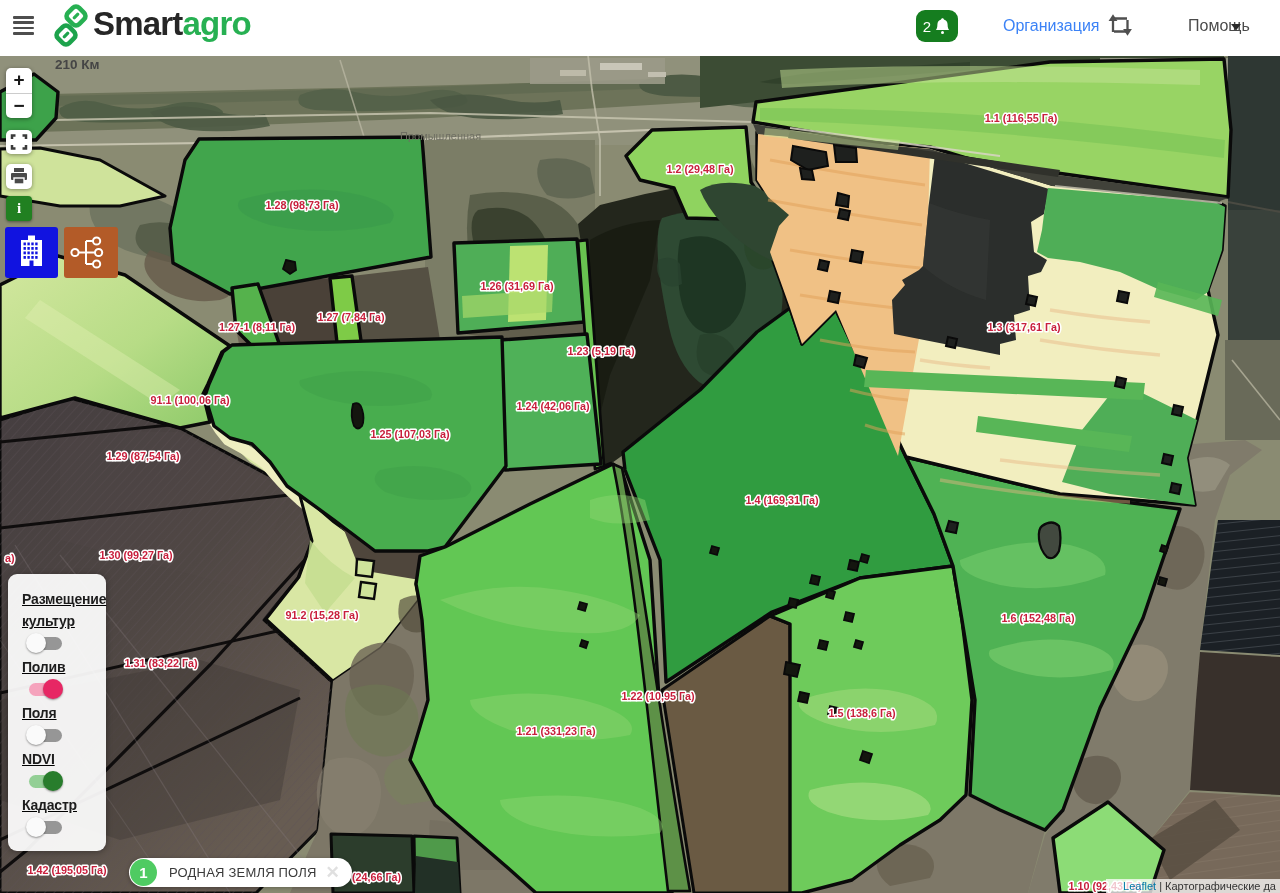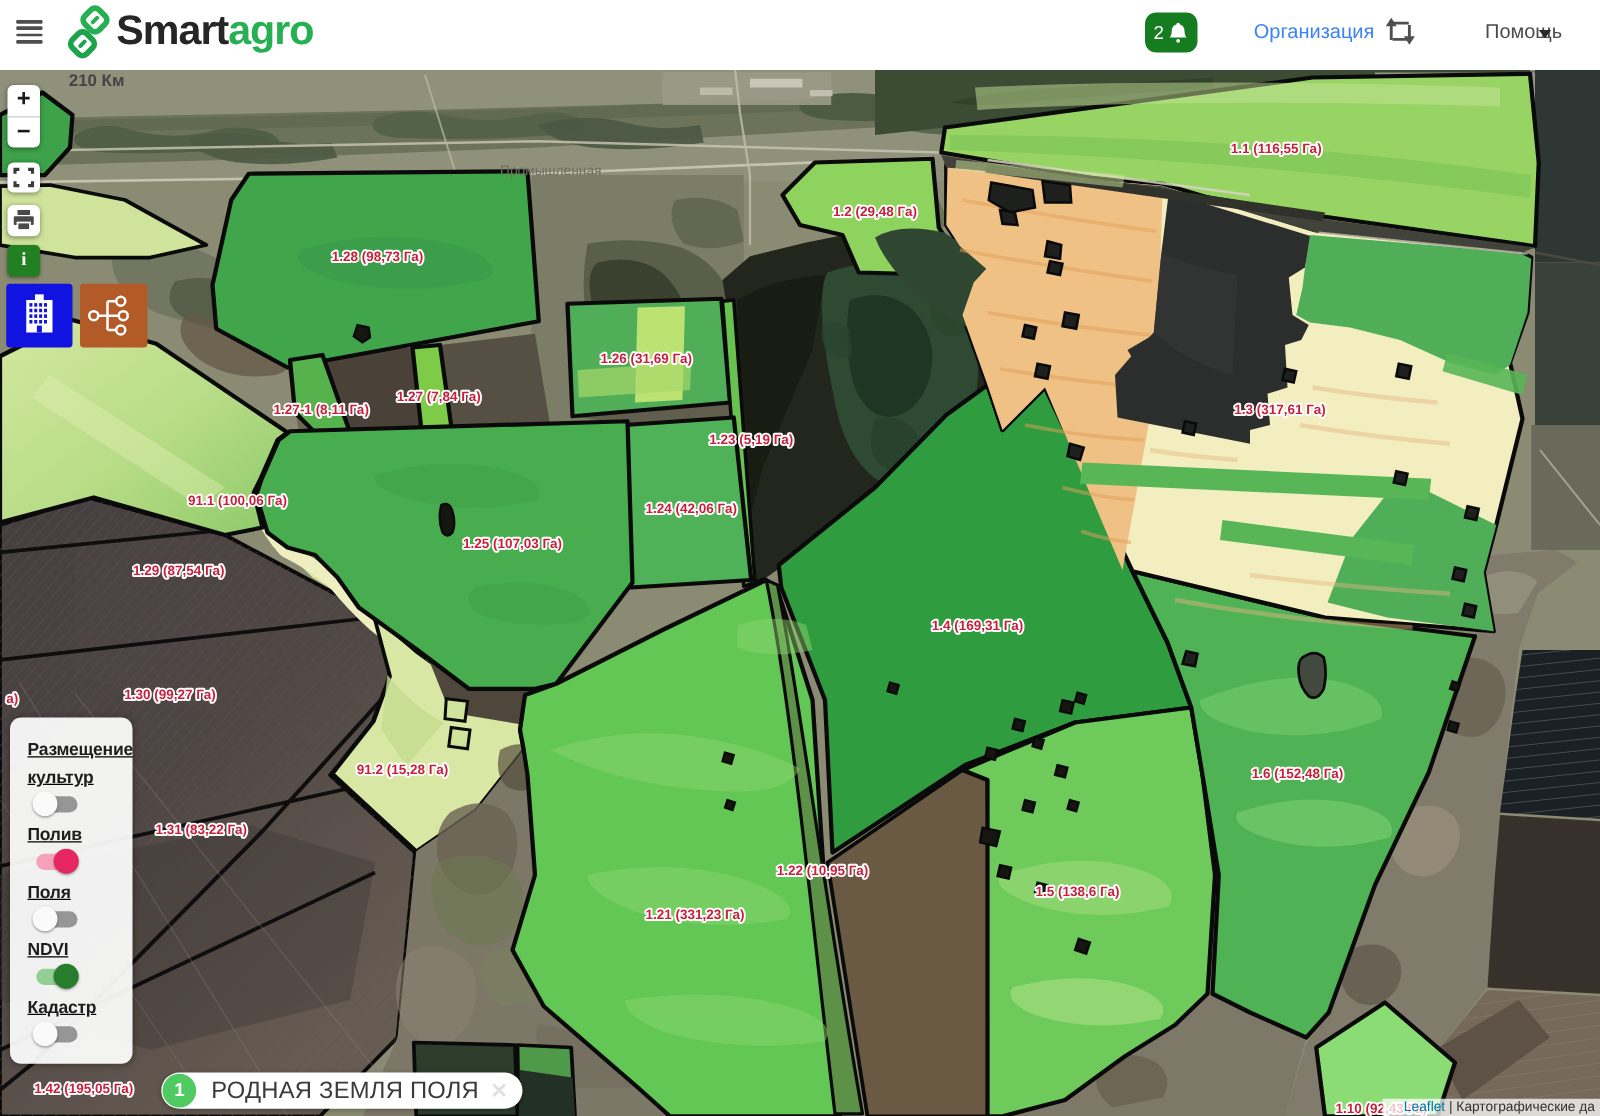--- a/index.html
+++ b/index.html
@@ -33,21 +33,21 @@
   .off .sw-thumb{left:-1px;}
   .on-pink .sw-track{background:#f5a3bc;}
   .on-pink .sw-thumb{left:16px;background:#e72764;}
   .on-green .sw-track{background:#93cf95;}
   .on-green .sw-thumb{left:16px;background:#287d2c;}
   
   .pill{position:absolute;left:129px;top:858px;height:29px;background:#fff;border-radius:15px;z-index:33;
      display:flex;align-items:center;padding-right:12px;box-shadow:0 1px 4px rgba(0,0,0,.3);}
   .pill .ic{width:27px;height:27px;border-radius:50%;background:#4fcb62;color:#fff;font-weight:bold;
      font-size:15px;text-align:center;line-height:27px;margin:1px;}
-  .pill .tx{font-size:19px;color:#3a3a3a;margin:0 9px 0 11px;letter-spacing:.2px;}
+  .pill .tx{font-size:13px;color:#3a3a3a;margin:0 9px 0 11px;letter-spacing:.2px;}
   .pill .x{color:#e0e0e0;font-size:17px;font-weight:bold;}
   
   .attrib{position:absolute;right:0;bottom:0;height:14px;background:rgba(255,255,255,.75);z-index:31;
      font-size:11px;color:#333;padding:0 4px 0 17px;line-height:14px;}
   .attrib a{color:#0078a8;text-decoration:none;}
 </style>
 </head>
 <body>
 
 <div class="map">

